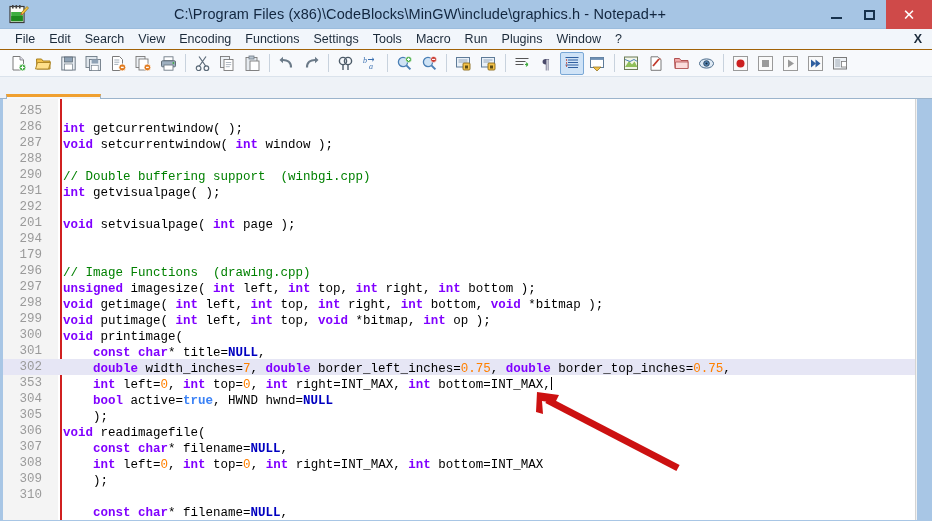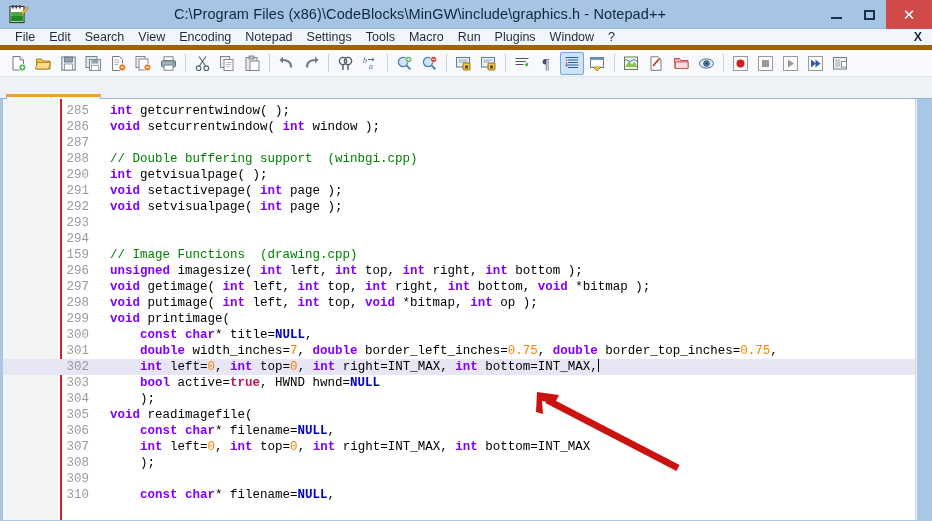--- a/index.html
+++ b/index.html
@@ -76,21 +76,21 @@
   }
 
   
   .menubar {
     position: relative;
     height: 21px;
     background: #f2f6fb;
     display: flex;
     align-items: center;
     padding-left: 8px;
-    border-bottom: 5px solid #a16207;
+    border-bottom: 1px solid #a16207;
   }
   .menu-item {
     font-size: 12.5px;
     color: #1b2a3a;
     padding: 0 7px;
     line-height: 21px;
     cursor: default;
     white-space: nowrap;
   }
   .menu-close-x {
@@ -200,41 +200,41 @@
     position: relative;
     font-family: "Liberation Mono", "DejaVu Sans Mono", monospace;
     font-size: 12.5px;
     line-height: 16px;
     padding-top: 4px;
   }
   .line {
     display: flex;
     height: 16px;
     white-space: pre;
-    padding-left: 47px;
   }
   .line.current { background: #e6e6f5; }
   .ln {
     width: 47px;
     min-width: 47px;
     text-align: right;
     color: #9a9a9a;
     padding-right: 8px;
     user-select: none;
   }
   .code {
     padding-left: 13px;
     color: #000000;
     white-space: pre;
+    margin-top: 18px;
   }
   .kw    { color: #8000ff; font-weight: bold; }
   .cmt   { color: #008000; }
   .num   { color: #ff8000; }
   .macro { color: #0000c0; font-weight: bold; }
-  .op    { color: #be185d; font-weight: bold; }
+  .op    { color: #3b82f6; font-weight: bold; }
   .cur {
     display: inline-block;
     width: 1px;
     height: 13px;
     background: #000;
     vertical-align: -2px;
   }
 
   
   .vscroll {
@@ -302,21 +302,21 @@
       </div>
     </div>
   </div>
 
   <div class="menubar">
     <div class="menu-item">File</div>
     <div class="menu-item">Edit</div>
     <div class="menu-item">Search</div>
     <div class="menu-item">View</div>
     <div class="menu-item">Encoding</div>
-    <div class="menu-item">Notepad</div>
+    <div class="menu-item">Functions</div>
     <div class="menu-item">Settings</div>
     <div class="menu-item">Tools</div>
     <div class="menu-item">Macro</div>
     <div class="menu-item">Run</div>
     <div class="menu-item">Plugins</div>
     <div class="menu-item">Window</div>
     <div class="menu-item">?</div>
     <div class="menu-close-x">X</div>
   </div>
 
@@ -581,33 +581,33 @@
     <div class="code-area">
       <div class="gutter-bg"></div>
       <div class="fold-bg"></div>
       <div class="change-bar"></div>
       <div class="lines" id="lines">
           <div class="line"><span class="ln">285</span><span class="code"><span class="kw">int</span><span> getcurrentwindow( );</span></span></div>
           <div class="line"><span class="ln">286</span><span class="code"><span class="kw">void</span><span> setcurrentwindow( </span><span class="kw">int</span><span> window );</span></span></div>
           <div class="line"><span class="ln">287</span><span class="code"></span></div>
           <div class="line"><span class="ln">288</span><span class="code"><span class="cmt">// Double buffering support  (winbgi.cpp)</span></span></div>
           <div class="line"><span class="ln">290</span><span class="code"><span class="kw">int</span><span> getvisualpage( );</span></span></div>
-          <div class="line"><span class="ln">291</span><span class="code"><span class="kw">void</span><span> setactivepage( </span><span class="kw">int</span><span> page );</span></span></div>
+          <div class="line"><span class="ln">291</span></div>
           <div class="line"><span class="ln">292</span><span class="code"><span class="kw">void</span><span> setvisualpage( </span><span class="kw">int</span><span> page );</span></span></div>
-          <div class="line"><span class="ln">293</span></div>
+          <div class="line"><span class="ln">201</span></div>
           <div class="line"><span class="ln">294</span><span class="code"></span></div>
-          <div class="line"><span class="ln">159</span><span class="code"><span class="cmt">// Image Functions  (drawing.cpp)</span></span></div>
+          <div class="line"><span class="ln">179</span><span class="code"><span class="cmt">// Image Functions  (drawing.cpp)</span></span></div>
           <div class="line"><span class="ln">296</span><span class="code"><span class="kw">unsigned</span><span> imagesize( </span><span class="kw">int</span><span> left, </span><span class="kw">int</span><span> top, </span><span class="kw">int</span><span> right, </span><span class="kw">int</span><span> bottom );</span></span></div>
           <div class="line"><span class="ln">297</span><span class="code"><span class="kw">void</span><span> getimage( </span><span class="kw">int</span><span> left, </span><span class="kw">int</span><span> top, </span><span class="kw">int</span><span> right, </span><span class="kw">int</span><span> bottom, </span><span class="kw">void</span><span> *bitmap );</span></span></div>
           <div class="line"><span class="ln">298</span><span class="code"><span class="kw">void</span><span> putimage( </span><span class="kw">int</span><span> left, </span><span class="kw">int</span><span> top, </span><span class="kw">void</span><span> *bitmap, </span><span class="kw">int</span><span> op );</span></span></div>
           <div class="line"><span class="ln">299</span><span class="code"><span class="kw">void</span><span> printimage(</span></span></div>
           <div class="line"><span class="ln">300</span><span class="code"><span>    </span><span class="kw">const</span><span> </span><span class="kw">char</span><span>* title=</span><span class="macro">NULL</span><span>,</span></span></div>
           <div class="line"><span class="ln">301</span><span class="code"><span>    </span><span class="kw">double</span><span> width_inches=</span><span class="num">7</span><span>, </span><span class="kw">double</span><span> border_left_inches=</span><span class="num">0.75</span><span>, </span><span class="kw">double</span><span> border_top_inches=</span><span class="num">0.75</span><span>,</span></span></div>
           <div class="line current"><span class="ln">302</span><span class="code"><span>    </span><span class="kw">int</span><span> left=</span><span class="num">0</span><span>, </span><span class="kw">int</span><span> top=</span><span class="num">0</span><span>, </span><span class="kw">int</span><span> right=INT_MAX, </span><span class="kw">int</span><span> bottom=INT_MAX,</span><span class="cur"></span></span></div>
-          <div class="line"><span class="ln">303</span><span class="code"><span>    </span><span class="kw">bool</span><span> active=</span><span class="op">true</span><span>, HWND hwnd=</span><span class="macro">NULL</span></span></div>
+          <div class="line"><span class="ln">353</span><span class="code"><span>    </span><span class="kw">bool</span><span> active=</span><span class="op">true</span><span>, HWND hwnd=</span><span class="macro">NULL</span></span></div>
           <div class="line"><span class="ln">304</span><span class="code"><span>    );</span></span></div>
           <div class="line"><span class="ln">305</span><span class="code"><span class="kw">void</span><span> readimagefile(</span></span></div>
           <div class="line"><span class="ln">306</span><span class="code"><span>    </span><span class="kw">const</span><span> </span><span class="kw">char</span><span>* filename=</span><span class="macro">NULL</span><span>,</span></span></div>
           <div class="line"><span class="ln">307</span><span class="code"><span>    </span><span class="kw">int</span><span> left=</span><span class="num">0</span><span>, </span><span class="kw">int</span><span> top=</span><span class="num">0</span><span>, </span><span class="kw">int</span><span> right=INT_MAX, </span><span class="kw">int</span><span> bottom=INT_MAX</span></span></div>
           <div class="line"><span class="ln">308</span><span class="code"><span>    );</span></span></div>
           <div class="line"><span class="ln">309</span></div>
           <div class="line"><span class="ln">310</span><span class="code"><span>    </span><span class="kw">const</span><span> </span><span class="kw">char</span><span>* filename=</span><span class="macro">NULL</span><span>,</span></span></div>
         </div>
     </div>
 

